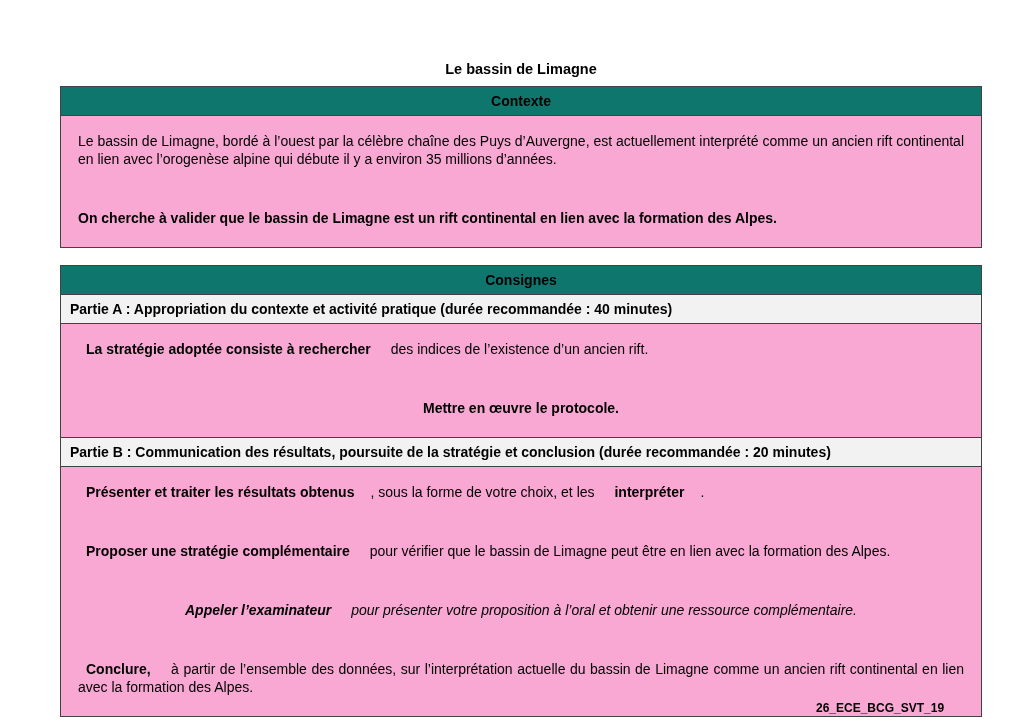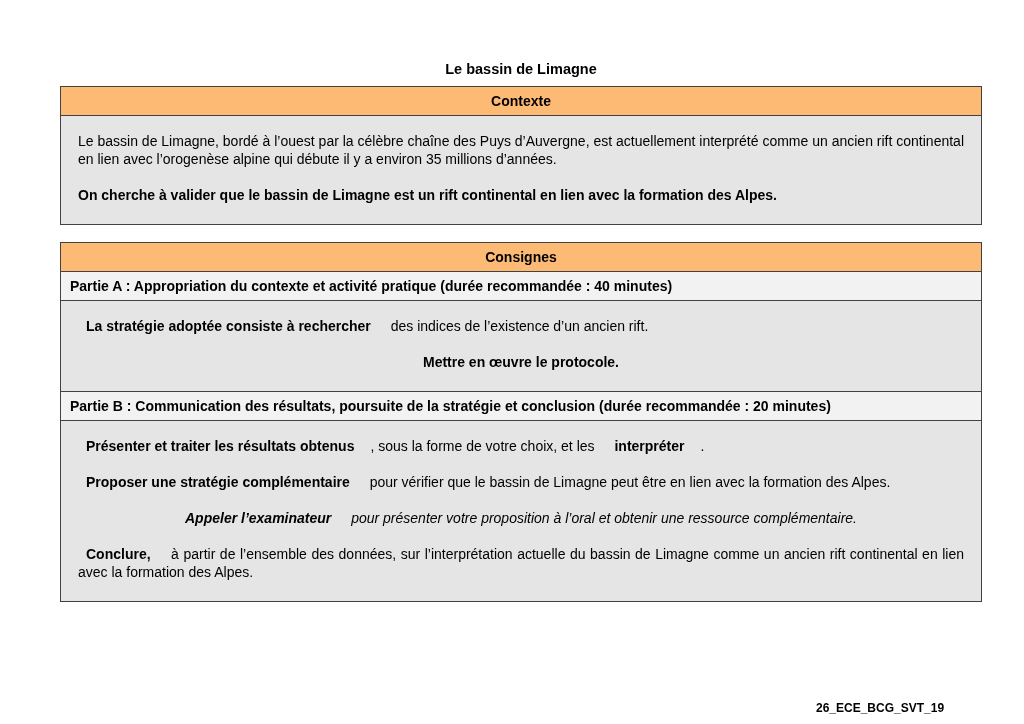--- a/index.html
+++ b/index.html
@@ -38,38 +38,38 @@
   table.tbl {
     width: 100%;
     border-collapse: collapse;
     font-size: 14px;
     line-height: 18px;
   }
   table.tbl th, table.tbl td {
     border: 1.5px solid #424242;
   }
   th.section-header {
-    background: #fdba74;
+    background: #0f766e;
     font-weight: bold;
     text-align: center;
     font-size: 14px;
     padding: 5px 8px;
     margin-top: 12px;
   }
   td.partie-row {
     background: #f2f2f2;
     font-weight: bold;
     padding: 5px 9px;
   }
   td.body-cell {
-    background: #e5e5e5;
+    background: #f9a8d4;
     padding: 8px 9px 12px 9px;
     vertical-align: top;
   }
-  td.body-cell p + p { margin-top: 2px; }
+  td.body-cell p + p { margin-top: 25px; }
   .just { text-align: justify; }
   .b { font-weight: bold; text-align: center; }
   .goal { font-weight: bold; margin-top: 12px; }
   .center-call {
     text-align: center;
     font-style: italic;
   }
   .consignes-tbl { margin-top: 17px; }
   .footer-code {
     position: absolute;

